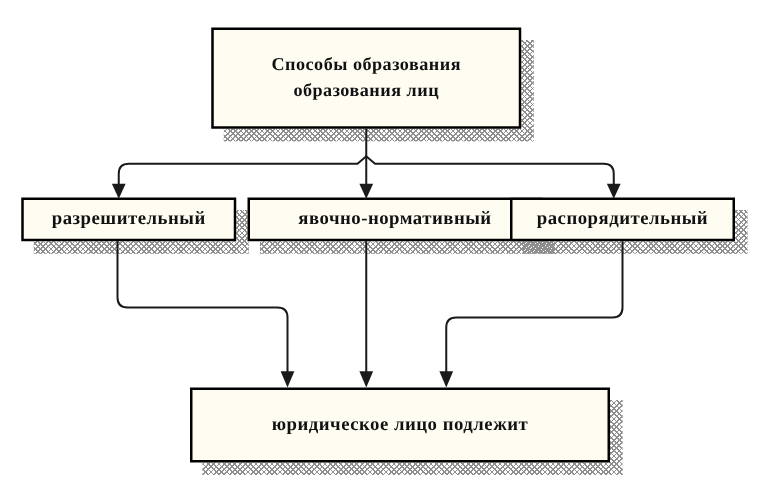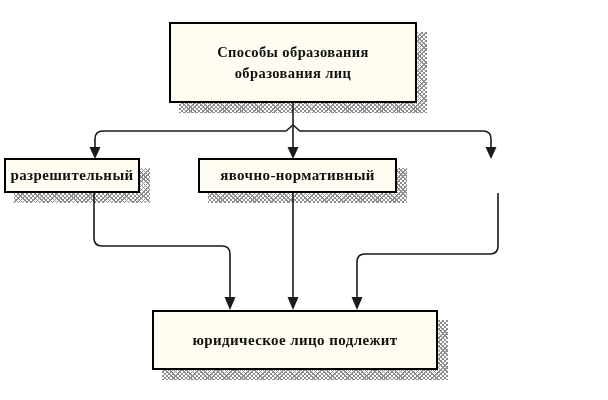--- a/index.html
+++ b/index.html
@@ -20,24 +20,24 @@
   .node .face{
     position:absolute;inset:0;box-sizing:border-box;
     background:var(--box-fill,#fffdf2);
     border:2px solid var(--border,#000000);
     display:flex;flex-direction:column;align-items:center;justify-content:center;
     text-align:center;font-weight:bold;color:#111;
     letter-spacing:0.4px;
   }
   .face .ln{line-height:21px;white-space:nowrap;}
   #n-root {left:169px;top:22px; width:248px;height:81px;font-size:14.5px;}
-  #n-m0   {left:4px;  top:158px;width:136px;height:35px;font-size:15px;}
-  #n-m1   {left:198px;top:158px;width:199px;height:35px;font-size:15px;}
+  #n-m0   {left:17px;  top:158px;width:172px;height:35px;font-size:15px;}
+  #n-m1   {left:198px;top:158px;width:236px;height:35px;font-size:15px;}
   #n-m2   {left:408px;top:158px;width:180px;height:35px;font-size:15px;}
-  #n-res  {left:152px;top:310px;width:286px;height:60px;font-size:15px;}
+  #n-res  {left:152px;top:310px;width:336px;height:60px;font-size:15px;}
   .wires{position:absolute;left:0;top:0;pointer-events:none;}
   .wires path{stroke:var(--line,#1a1a1a);stroke-width:1.6;fill:none;}
   .wires polygon{fill:var(--line,#1a1a1a);stroke:none;}
 </style>
 </head>
 <body>
 
 <div class="canvas">
 
   <div class="node" id="n-root">
@@ -55,20 +55,26 @@
     </div>
   </div>
 
   <div class="node" id="n-m1">
     <div class="hatch"></div>
     <div class="face">
       <div class="ln">явочно-нормативный</div>
     </div>
   </div>
 
+  <div class="node" id="n-m2">
+    <div class="hatch"></div>
+    <div class="face">
+      <div class="ln">распорядительный</div>
+    </div>
+  </div>
 
   <div class="node" id="n-res">
     <div class="hatch"></div>
     <div class="face">
       <div class="ln">юридическое лицо подлежит</div>
     </div>
   </div>
 
   <svg class="wires" width="608" height="400" viewBox="0 0 608 400">
 

